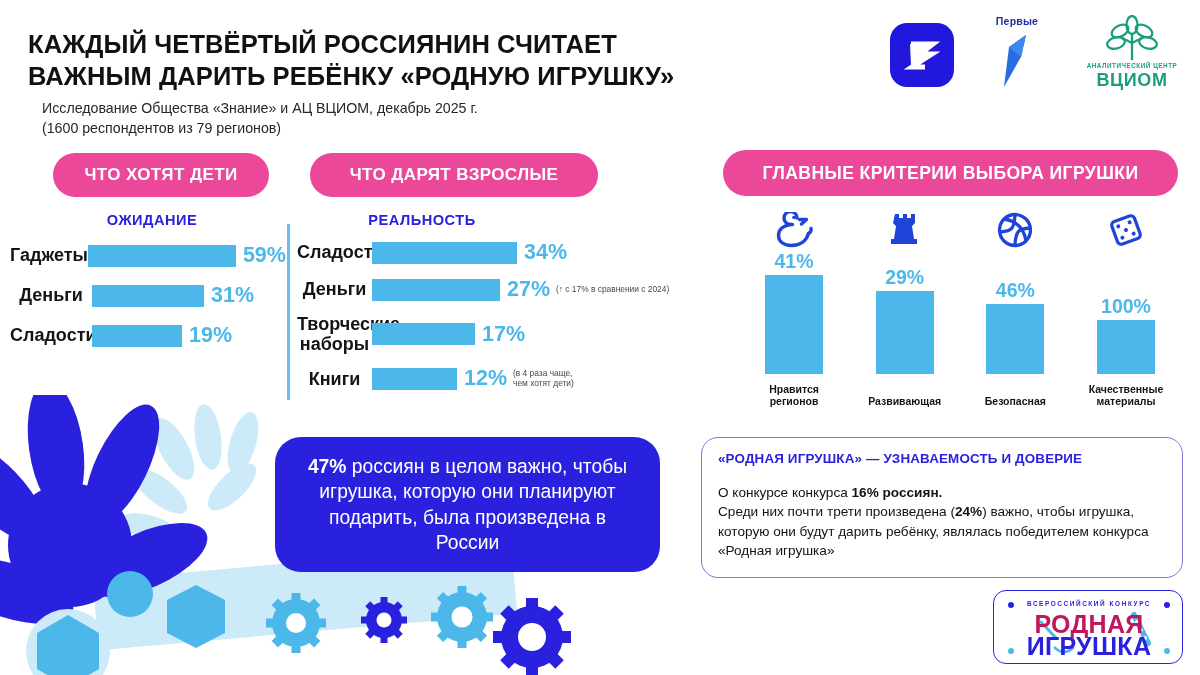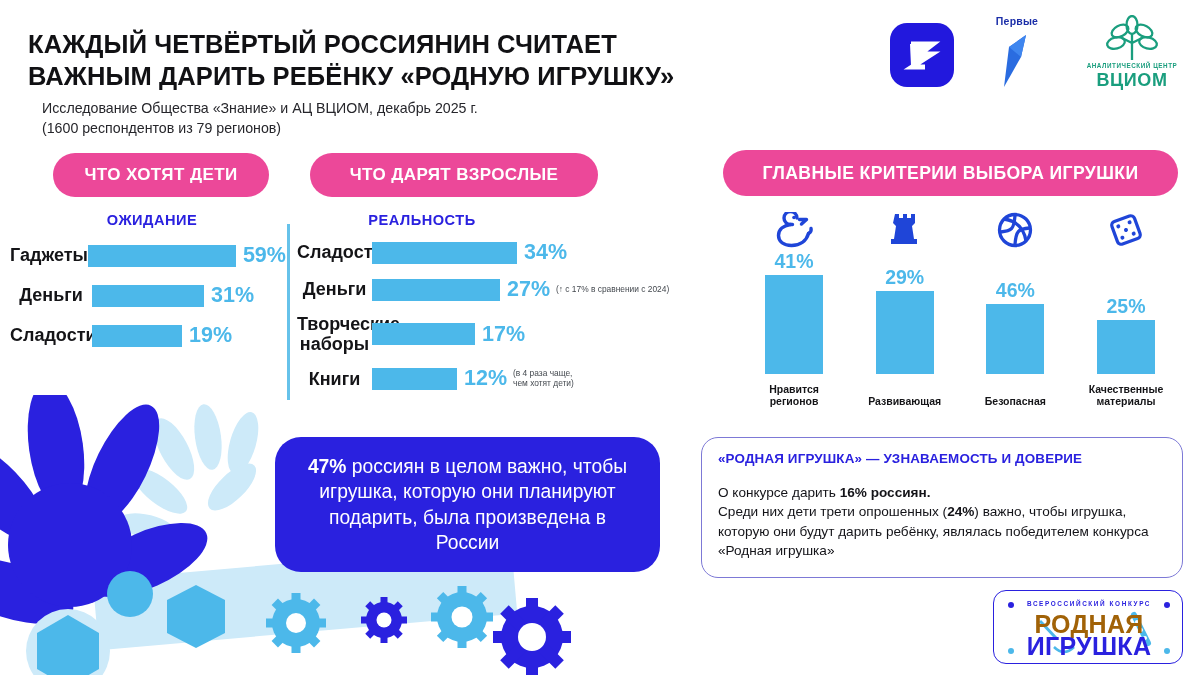--- a/index.html
+++ b/index.html
@@ -90,21 +90,21 @@
   #infobox .ttl { font-size: 13.4px; font-weight: 700; color: #2a21df; letter-spacing: .15px; text-transform: uppercase; }
   #infobox .body { margin-top: 17px; font-size: 13.6px; line-height: 1.42; color: #131318; }
   #infobox .body b { font-weight: 700; }
 
   
   #badge {
     position: absolute; left: 993px; top: 590px; width: 190px; height: 74px;
     border: 1.7px solid #2a21df; border-radius: 13px; background: #fff; overflow: hidden;
   }
   #badge .bdg-top { position: absolute; left: 0; top: 9px; width: 190px; text-align: center; font-size: 6.4px; font-weight: 700; color: #2a21df; letter-spacing: 1.6px; }
-  #badge .bdg-l1 { position: absolute; left: 0; top: 19px; width: 190px; text-align: center; font-size: 25px; font-weight: 700; color: #a16207; letter-spacing: .3px; }
+  #badge .bdg-l1 { position: absolute; left: 0; top: 19px; width: 190px; text-align: center; font-size: 25px; font-weight: 700; color: #be185d; letter-spacing: .3px; }
   #badge .bdg-l2 { position: absolute; left: 0; top: 41px; width: 190px; text-align: center; font-size: 25px; font-weight: 700; color: #2a21df; letter-spacing: .3px; }
 </style>
 </head>
 <body>
 
 <div class="stage">
 
   <div class="deco">
     <svg width="620" height="280" viewBox="0 0 620 280">
       <rect x="95" y="167" width="420" height="70" transform="rotate(-5 305 202)" fill="#cdeaf9"></rect>
@@ -335,36 +335,36 @@
             <g transform="rotate(-20 20 20)">
               <rect x="8" y="8" width="24" height="24" rx="4" fill="none" stroke="#1f45d8" stroke-width="3.2"></rect>
               <circle cx="14" cy="14" r="2" fill="#1f45d8"></circle>
               <circle cx="26" cy="14" r="2" fill="#1f45d8"></circle>
               <circle cx="20" cy="20" r="2" fill="#1f45d8"></circle>
               <circle cx="14" cy="26" r="2" fill="#1f45d8"></circle>
               <circle cx="26" cy="26" r="2" fill="#1f45d8"></circle>
             </g>
           </svg>
         </div>
-        <div class="pct" style="position: absolute; bottom: 90px; left: 0px; width: 100%; text-align: center; margin: 0px;">25%</div>
+        <div class="pct" style="position: absolute; bottom: 90px; left: 0px; width: 100%; text-align: center; margin: 0px;">100%</div>
         <div class="col-bar" style="height: 54px; position: absolute; bottom: 34px; left: 20px;"></div>
         <div class="clbl" style="position: absolute; bottom: 0px; left: 0px; width: 100%; margin: 0px;">Качественные
 материалы</div>
       </div>
     </div>
 
   <div id="callout">
     <div><b>47%</b><span> россиян в целом важно, чтобы игрушка, которую они планируют подарить, была произведена в России</span></div>
   </div>
 
   <div id="infobox">
     <div class="ttl">«РОДНАЯ ИГРУШКА» — УЗНАВАЕМОСТЬ И ДОВЕРИЕ</div>
     <div class="body">
-      <div><span>О конкурсе дарить </span><b>16% россиян.</b></div>
-      <div><span>Среди них дети трети опрошенных (</span><b>24%</b><span>) важно, чтобы игрушка, которую они будут дарить ребёнку, являлась победителем конкурса «Родная игрушка»</span></div>
+      <div><span>О конкурсе конкурса </span><b>16% россиян.</b></div>
+      <div><span>Среди них почти трети произведена (</span><b>24%</b><span>) важно, чтобы игрушка, которую они будут дарить ребёнку, являлась победителем конкурса «Родная игрушка»</span></div>
     </div>
   </div>
 
   <div id="badge">
     <svg width="190" height="74" viewBox="0 0 190 74" style="position:absolute;left:0;top:0">
       <circle cx="17" cy="14" r="3" fill="#2a21df"></circle>
         <circle cx="173" cy="14" r="3" fill="#2a21df"></circle>
       <circle cx="17" cy="60" r="3" fill="#4cb8ea"></circle>
         <circle cx="173" cy="60" r="3" fill="#4cb8ea"></circle>
       <path d="M46 30 L62 47" stroke="#4cb8ea" stroke-width="3" fill="none"></path>

